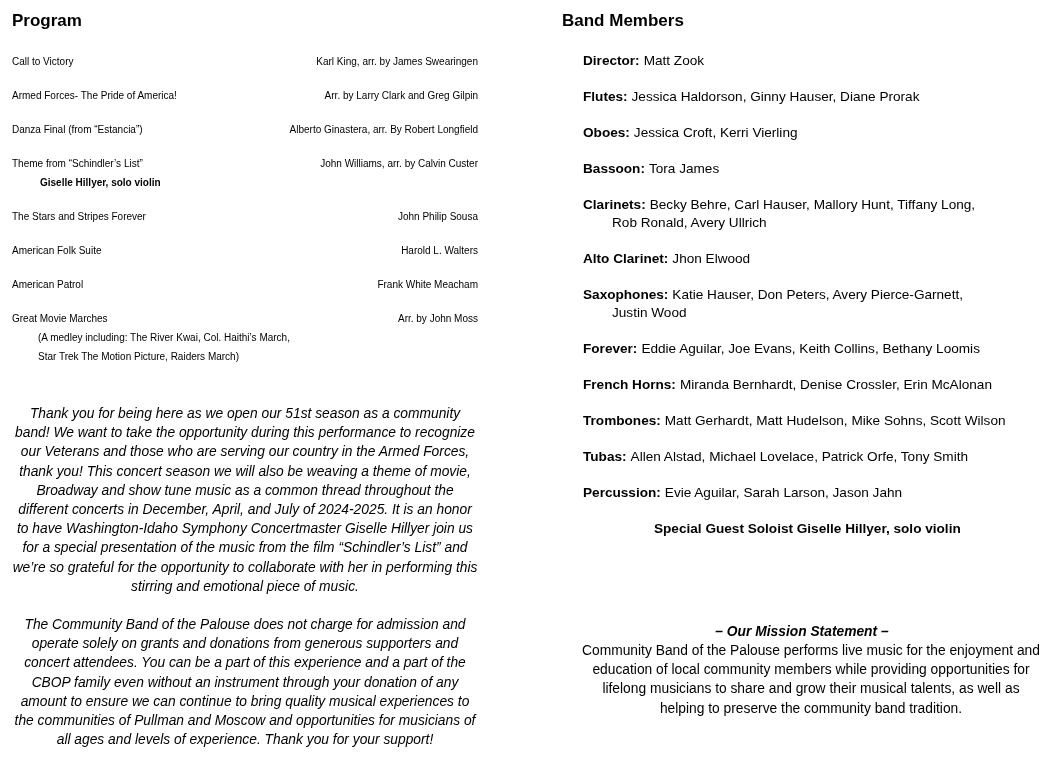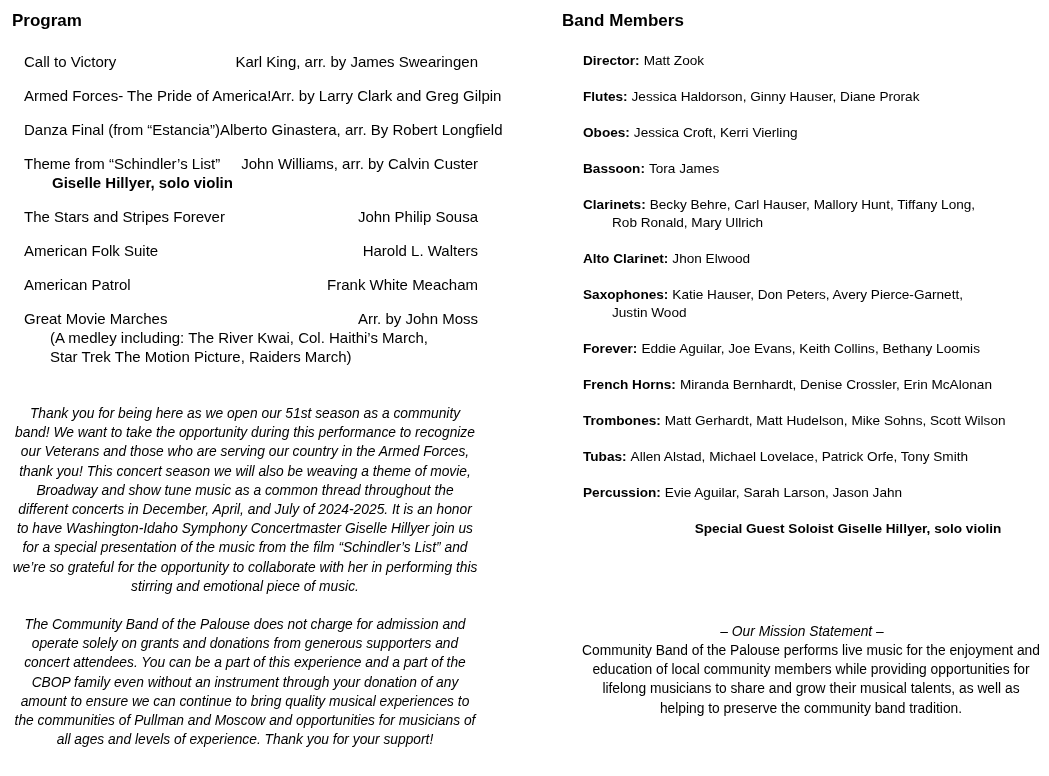--- a/index.html
+++ b/index.html
@@ -18,21 +18,21 @@
   .col-right { left: 562px; width: 480px; }
 
   h1.heading {
     font-size: 17px;
     font-weight: bold;
     line-height: 22px;
     margin: 0 0 20px 0;
   }
 
   
-  .piece { margin: 0 0 15px 12px; font-size: 15px; line-height: 19px; }
+  .piece { margin: 0 0 15px 0; font-size: 10px; line-height: 19px; }
   .piece-row { display: flex; justify-content: space-between; }
   .piece-title { white-space: nowrap; }
   .piece-composer { white-space: nowrap; text-align: right; }
   .piece-note-bold { font-weight: bold; padding-left: 28px; }
   .piece-note-italic { padding-left: 26px; }
 
   .para {
     font-style: italic;
     text-align: center;
     font-size: 13.8px;
@@ -45,26 +45,25 @@
   .members { padding-left: 21px; }
   .member { font-size: 13.6px; line-height: 18px; margin-bottom: 18px; white-space: nowrap; }
   .member .label { font-weight: bold; margin-right: 4px; margin-top: 28px; }
   .member .cont { padding-left: 29px; white-space: nowrap; }
 
   .special {
     font-size: 13.6px;
     font-weight: bold;
     line-height: 18px;
     margin: 0 0 15px 71px;
-    text-align: center;
   }
 
   .mission { margin-top: 84px; }
   .mission-title {
-    font-weight: normal;
+    font-weight: bold;
     font-style: italic;
     text-align: center;
     font-size: 13.8px;
     line-height: 19px;
   }
   .mission-text {
     text-align: center;
     font-size: 13.8px;
     line-height: 19.2px;
     margin-left: 18px;
@@ -157,21 +156,21 @@
       <div class="member">
         <span class="label">Oboes:</span><span class="names">Jessica Croft, Kerri Vierling</span>
       </div>
 
       <div class="member">
         <span class="label">Bassoon:</span><span class="names">Tora James</span>
       </div>
 
       <div class="member">
         <span class="label">Clarinets:</span><span class="names">Becky Behre, Carl Hauser, Mallory Hunt, Tiffany Long,</span>
-        <div class="cont">Rob Ronald, Mary Ullrich</div>
+        <div class="cont">Rob Ronald, Avery Ullrich</div>
       </div>
 
       <div class="member">
         <span class="label">Alto Clarinet:</span><span class="names">Jhon Elwood</span>
       </div>
 
       <div class="member">
         <span class="label">Saxophones:</span><span class="names">Katie Hauser, Don Peters, Avery Pierce-Garnett,</span>
         <div class="cont">Justin Wood</div>
       </div>

